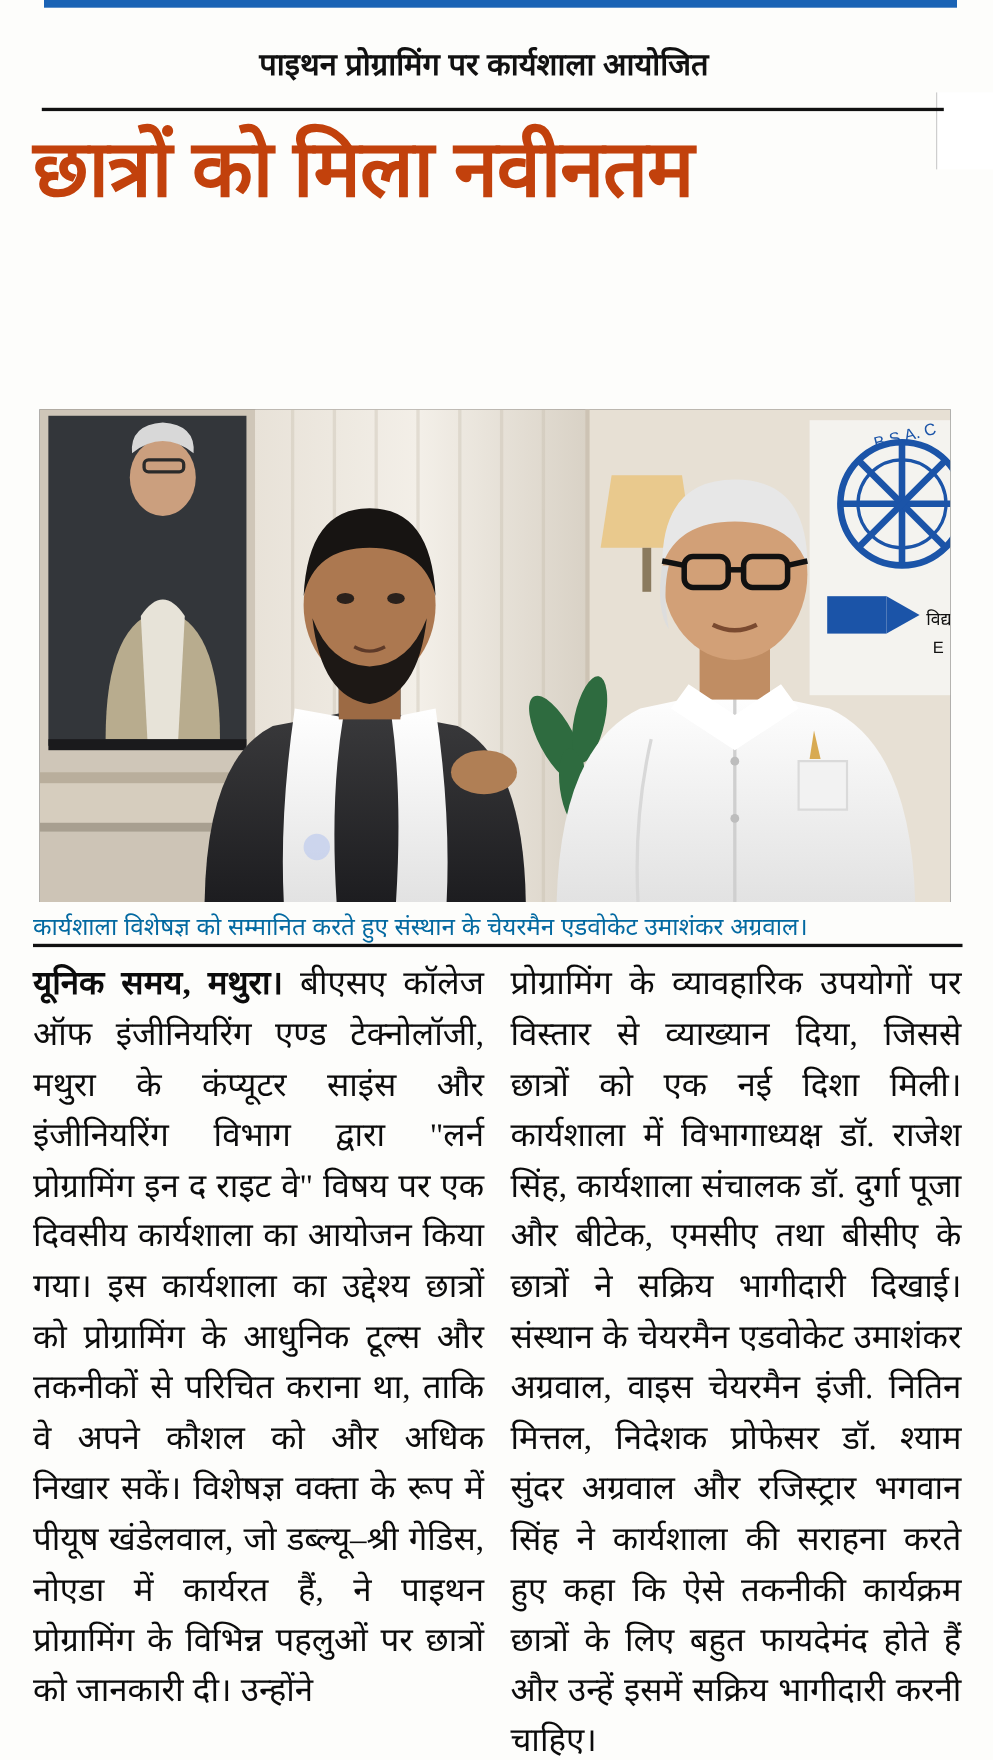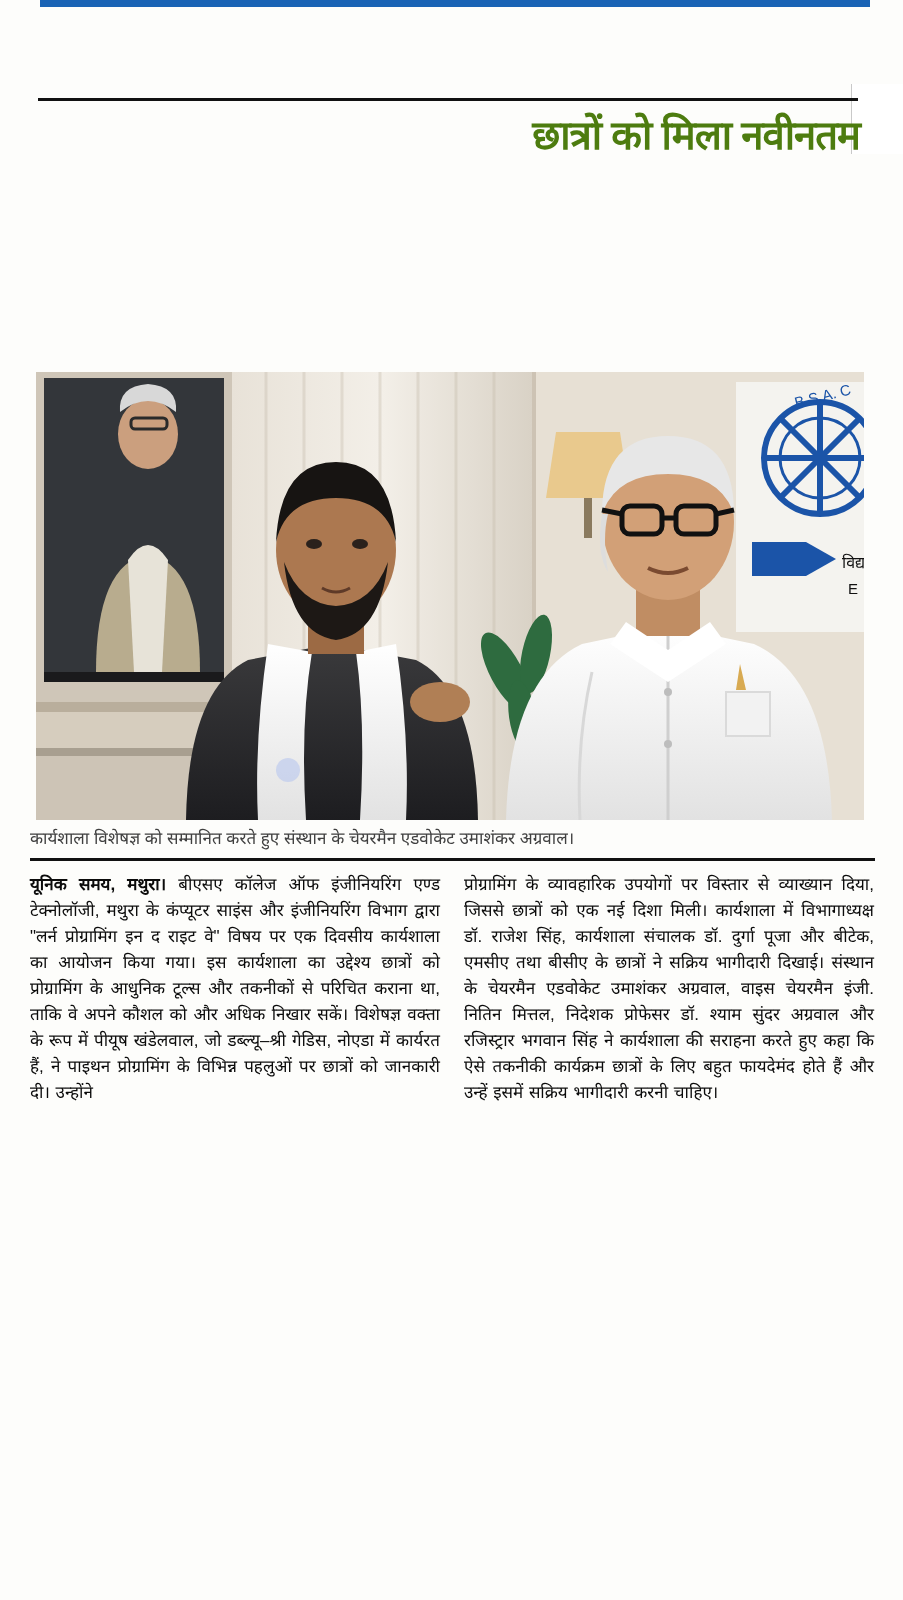--- a/index.html
+++ b/index.html
@@ -72,26 +72,26 @@
     width: 820px;
     height: 3px;
     background: #111;
   }
 
   .headline {
     position: absolute;
     top: 112px;
     left: 30px;
     width: 830px;
-    text-align: right;
+    text-align: left;
     font-family: "Liberation Sans", sans-serif;
     font-weight: bold;
-    color: #4d7c0f;
+    color: #c2410c;
     line-height: 1.18;
-    font-size: 40px;
+    font-size: 72px;
     letter-spacing: -1px;
   }
   .headline .l1 { display: block; }
   .headline .l2 { display: block; }
 
   
   .photo {
     position: absolute;
     top: 372px;
     left: 36px;
@@ -101,23 +101,23 @@
     background: #2b2b2b;
   }
   .photo-svg { display: block; width: 828px; height: 448px; }
 
   .caption {
     position: absolute;
     top: 826px;
     left: 30px;
     width: 845px;
     font-family: "Liberation Sans", sans-serif;
-    font-size: 17px;
+    font-size: 22px;
     font-weight: 500;
-    color: #404040;
+    color: #0369a1;
     white-space: nowrap;
   }
 
   .caption-rule {
     position: absolute;
     top: 858px;
     left: 30px;
     width: 845px;
     height: 3px;
     background: #111;
@@ -128,22 +128,22 @@
     position: absolute;
     top: 872px;
     left: 30px;
     width: 845px;
     height: 720px;
     display: flex;
     gap: 24px;
   }
   .col {
     width: 410px;
-    font-family: Liberation Sans, sans-serif;
-    font-size: 17px;
+    font-family: Liberation Serif, serif;
+    font-size: 30px;
     line-height: 1.53;
     text-align: justify;
     text-justify: inter-word;
     color: #0b0b0b;
     word-spacing: 1px;
   }
   .dateline {
     font-weight: bold;
   }
 </style>
@@ -151,20 +151,21 @@
 <body>
 
 <div class="page">
 
   <div class="top-rule"></div>
 
   <div class="right-strip">
     <span class="stub"></span>
   </div>
 
+  <div class="kicker">पाइथन प्रोग्रामिंग पर कार्यशाला आयोजित</div>
 
   <div class="kicker-rule"></div>
 
   <div class="headline">
     <span class="l1">छात्रों को मिला नवीनतम</span>
   </div>
 
   <div class="photo">
     <svg class="photo-svg" viewBox="0 0 828 448" preserveAspectRatio="xMidYMid slice">
       <defs>

